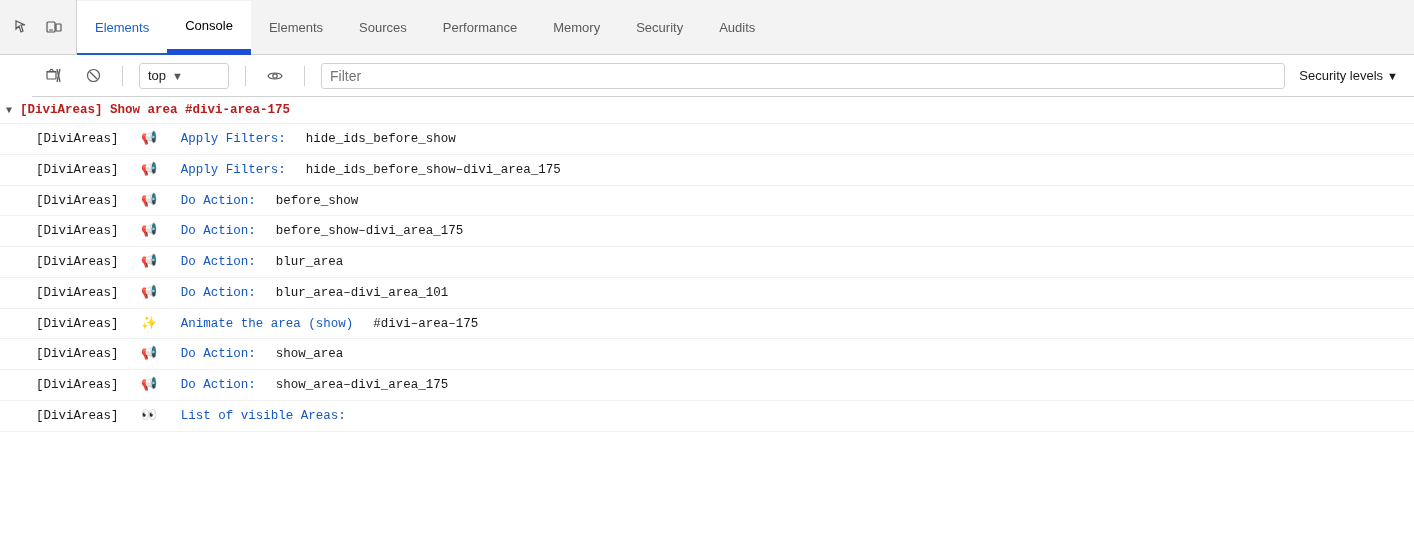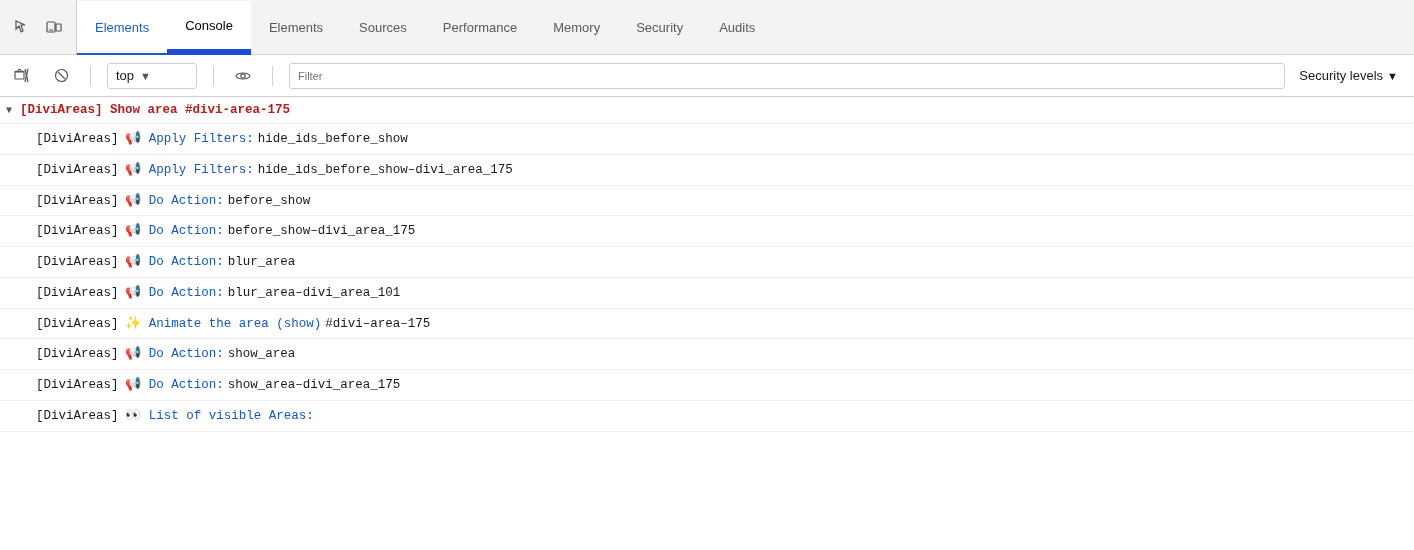--- a/index.html
+++ b/index.html
@@ -61,20 +61,21 @@
 
     
     .toolbar {
       display: flex;
       align-items: center;
       height: 42px;
       border-bottom: 1px solid #d0d0d0;
       padding: 0 8px;
       gap: 14px;
       background: #fff;
+      margin-left: 32px;
     }
     .toolbar-btn {
       width: 26px;
       height: 26px;
       display: flex;
       align-items: center;
       justify-content: center;
       cursor: pointer;
       border-radius: 3px;
       color: #5a5a5a;
@@ -101,21 +102,21 @@
       color: #1a1a1a;
       gap: 6px;
       min-width: 90px;
     }
     .filter-input {
       flex: 1;
       height: 26px;
       border: 1px solid #d0d0d0;
       border-radius: 3px;
       padding: 0 8px;
-      font-size: 11px;
+      font-size: 14px;
       color: #999;
       outline: none;
     }
     .levels-btn {
       display: flex;
       align-items: center;
       gap: 4px;
       font-size: 13px;
       color: #1a1a1a;
       cursor: pointer;
@@ -152,21 +153,21 @@
     .triangle.open { transform: rotate(0deg); }
 
     .log-line {
       display: flex;
       align-items: baseline;
       padding: 5px 8px 5px 36px;
       border-bottom: 1px solid #f0f0f0;
       font-family: 'Menlo', 'Monaco', 'Courier New', monospace;
       font-size: 12.5px;
       line-height: 1.5;
-      gap: 4px;
+      gap: 20px;
     }
 
     .log-prefix {
       color: #1a1a1a;
       white-space: nowrap;
     }
     .log-icon {
       font-size: 13px;
       margin: 0 3px;
     }

